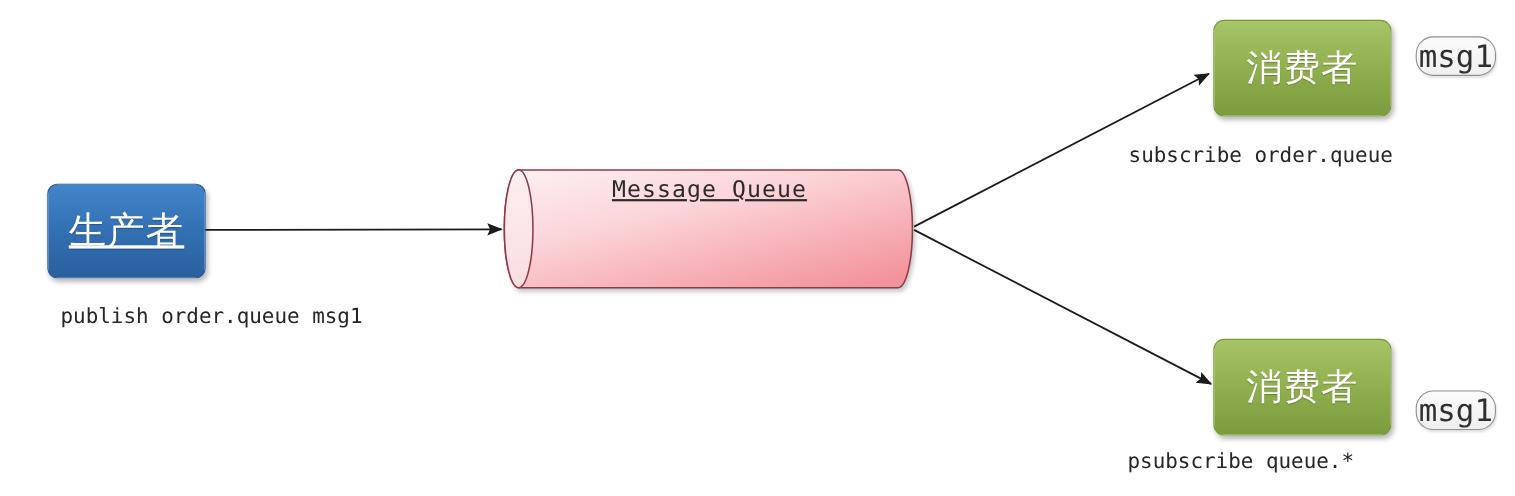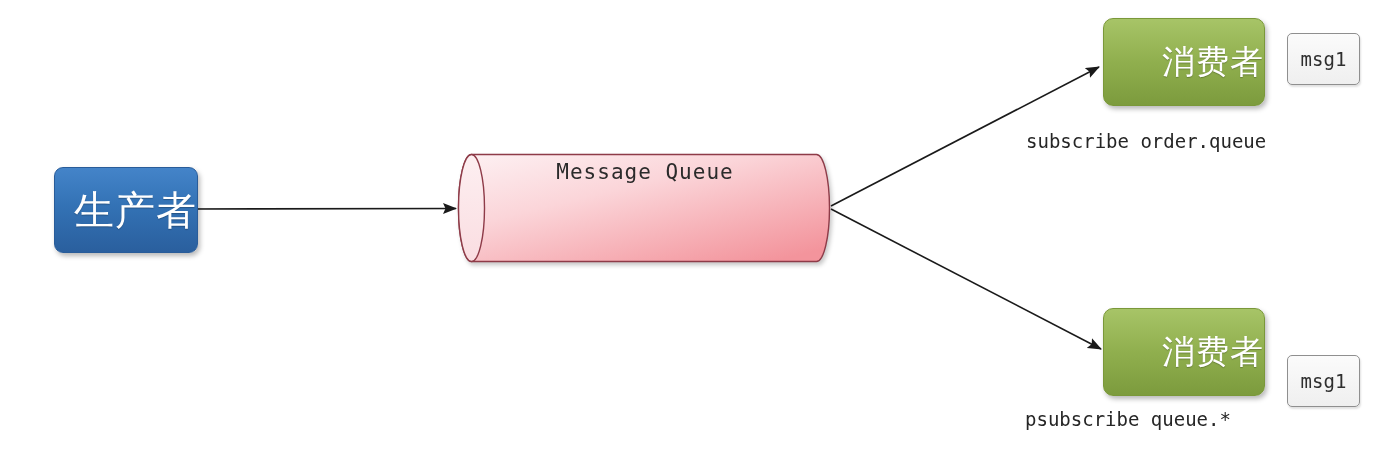--- a/index.html
+++ b/index.html
@@ -22,64 +22,65 @@
     width: 1377px;
     height: 451px;
   }
   .cyl-shape {
     filter: drop-shadow(2px 3px 2px rgba(0,0,0,0.22));
   }
   .node {
     position: absolute;
     display: flex;
     align-items: center;
-    justify-content: flex-end;
+    justify-content: center;
     color: #ffffff;
     box-shadow: 2px 3px 5px rgba(0,0,0,0.28);
   }
   .node .node-label {
     text-shadow: 0 1px 1px rgba(0,0,0,0.25);
     letter-spacing: 1px;
     white-space: nowrap;
   }
   .producer-node {
-    left: 54px;
+    left: 43px;
     top: 167px;
     width: 142px;
     height: 84px;
     border-radius: 9px;
     background: linear-gradient(180deg, #4484c9 0%, #3372b5 45%, #2a5f9e 100%);
     border: 1px solid #295c99;
-    font-size: 40px;
+    font-size: 34px;
+    text-decoration: underline;
   }
   .consumer-node {
     left: 1103px;
     width: 160px;
     height: 86px;
     border-radius: 10px;
     background: linear-gradient(180deg, #a7c467 0%, #90af4e 50%, #7c9b3d 100%);
     border: 1px solid #7a9839;
     font-size: 33px;
   }
   .consumer-node.top    { top: 18px;  }
   .consumer-node.bottom { top: 308px; }
   .badge {
     position: absolute;
     left: 1287px;
     width: 73px;
-    height: 52px;
-    border-radius: 5px;
+    height: 36px;
+    border-radius: 16px;
     background: linear-gradient(180deg, #fbfbfb 0%, #efefef 100%);
     border: 1.5px solid #8f8f8f;
     box-sizing: border-box;
     display: flex;
     align-items: center;
     justify-content: center;
     font-family: "DejaVu Sans Mono", "Liberation Mono", monospace;
-    font-size: 19px;
+    font-size: 28px;
     color: #2f2f2f;
     box-shadow: 1px 2px 2px rgba(0,0,0,0.12);
   }
   .badge.top    { top: 33px;  }
   .badge.bottom { top: 355px; }
   .cmd-label {
     position: absolute;
     font-family: "DejaVu Sans Mono", "Liberation Mono", monospace;
     font-size: 19px;
     color: #262626;
@@ -93,20 +94,21 @@
     position: absolute;
     left: 460px;
     top: 160px;
     width: 370px;
     text-align: center;
     font-family: "DejaVu Sans Mono", "Liberation Mono", monospace;
     font-size: 21px;
     color: #2b2b2b;
     letter-spacing: 1px;
     white-space: nowrap;
+    text-decoration: underline;
   }
 </style>
 </head>
 <body>
 
 <div class="canvas">
 
   <svg class="connector-layer" viewBox="0 0 1377 451" xmlns="http://www.w3.org/2000/svg">
     <defs>
       <marker id="arrowhead" markerWidth="15" markerHeight="12" refX="13" refY="5.5" orient="auto" markerUnits="userSpaceOnUse">
@@ -131,20 +133,21 @@
     <line x1="186" y1="209" x2="456" y2="208.5" stroke="#1a1a1a" stroke-width="1.6" marker-end="url(#arrowhead)"></line>
     <line x1="831" y1="206" x2="1099" y2="67" stroke="#1a1a1a" stroke-width="1.6" marker-end="url(#arrowhead)"></line>
     <line x1="831" y1="209" x2="1101" y2="349" stroke="#1a1a1a" stroke-width="1.6" marker-end="url(#arrowhead)"></line>
   </svg>
 
   <div class="queue-title">Message Queue</div>
 
   <div class="node producer-node">
     <span class="node-label">生产者</span>
   </div>
+  <div class="cmd-label cmd-publish">publish order.queue msg1</div>
 
   <div class="node consumer-node top">
     <span class="node-label">消费者</span>
   </div>
   <div class="badge top">
     <span>msg1</span>
   </div>
   <div class="cmd-label cmd-subscribe">subscribe order.queue</div>
 
   <div class="node consumer-node bottom">

